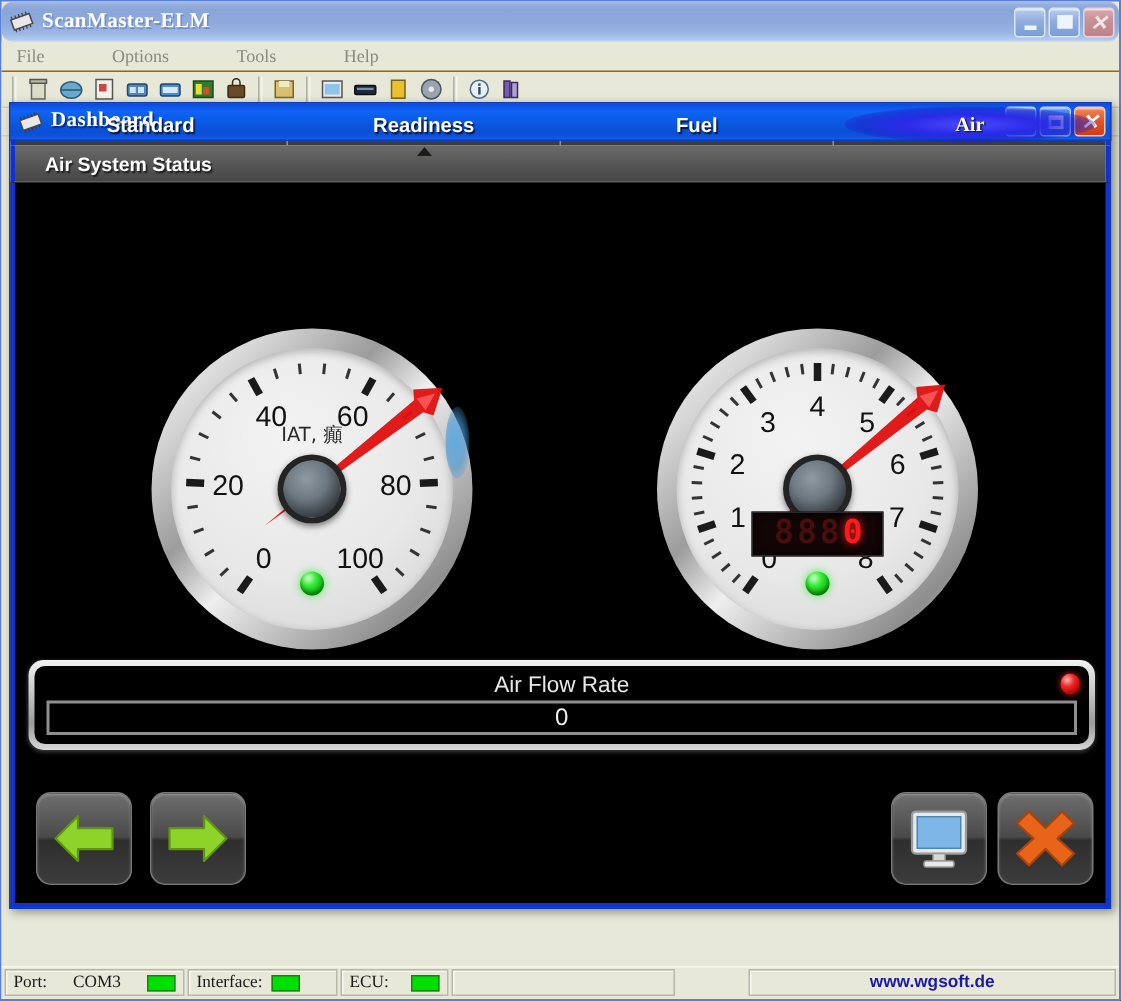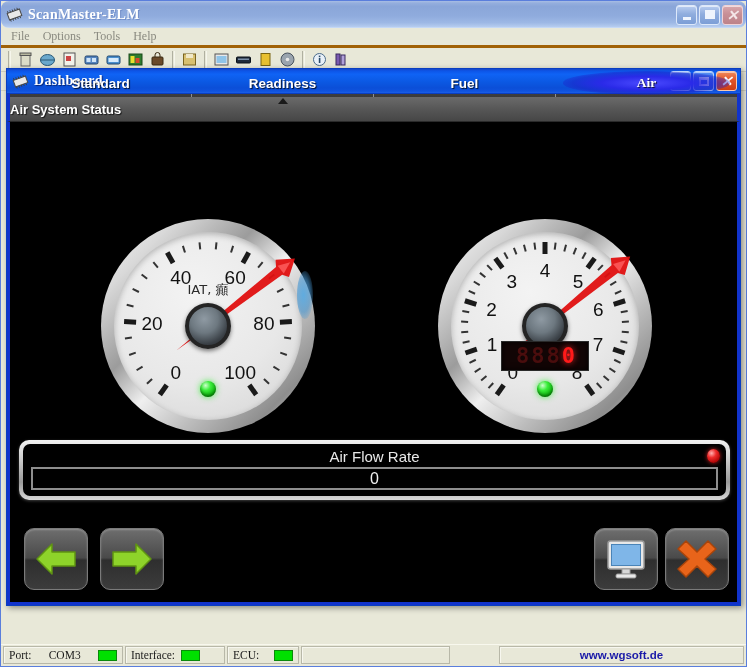--- a/index.html
+++ b/index.html
@@ -82,21 +82,22 @@
   .titlebar.inactive .wb .min-g,
   .titlebar.inactive .wb .max-g { background-color:#eef4fd; border-color:#eef4fd; }
   .titlebar.inactive .wb .x-g { color:#f4e6e8; }
 
   
   .menubar {
     height: 20px; flex: 0 0 20px;
     background: #e8e8d8;
     display: flex; align-items: center;
     padding-left: 6px;
-    border-bottom: 3px solid #a16207;
+    border-bottom: 1px solid #a16207;
+    gap: 32px;
   }
   .menu-item {
     font-family: "Liberation Serif", serif;
     font-size: 12px; color: #8a8a80;
     padding: 1px 9px 2px 4px;
     cursor: default;
   }
 
   
   .toolbar {
@@ -201,21 +202,21 @@
     margin-left: -5px; z-index: 3;
     width: 0; height: 0;
     border-left: 5px solid transparent;
     border-right: 5px solid transparent;
     border-bottom: 6px solid #1a1a1a;
   }
   .dash-subheader {
     height: 25px; flex: 0 0 25px;
     background: linear-gradient(to bottom,#6a6a6a 0%,#555 55%,#464646 100%);
     display: flex; align-items: center;
-    padding-left: 0;
+    padding-left: 20px;
     font-size: 13px; font-weight: bold; color: #ffffff;
     text-shadow: 1px 1px 1px rgba(0,0,0,.7);
     border-left: 3px solid #1133cc; border-right: 3px solid #1133cc;
     border-bottom: 1px solid #2a2a2a;
   }
   .dash-canvas {
     flex: 1 1 auto; position: relative;
     background: #000000;
     border: 3px solid #1133cc; border-top: none;
   }

